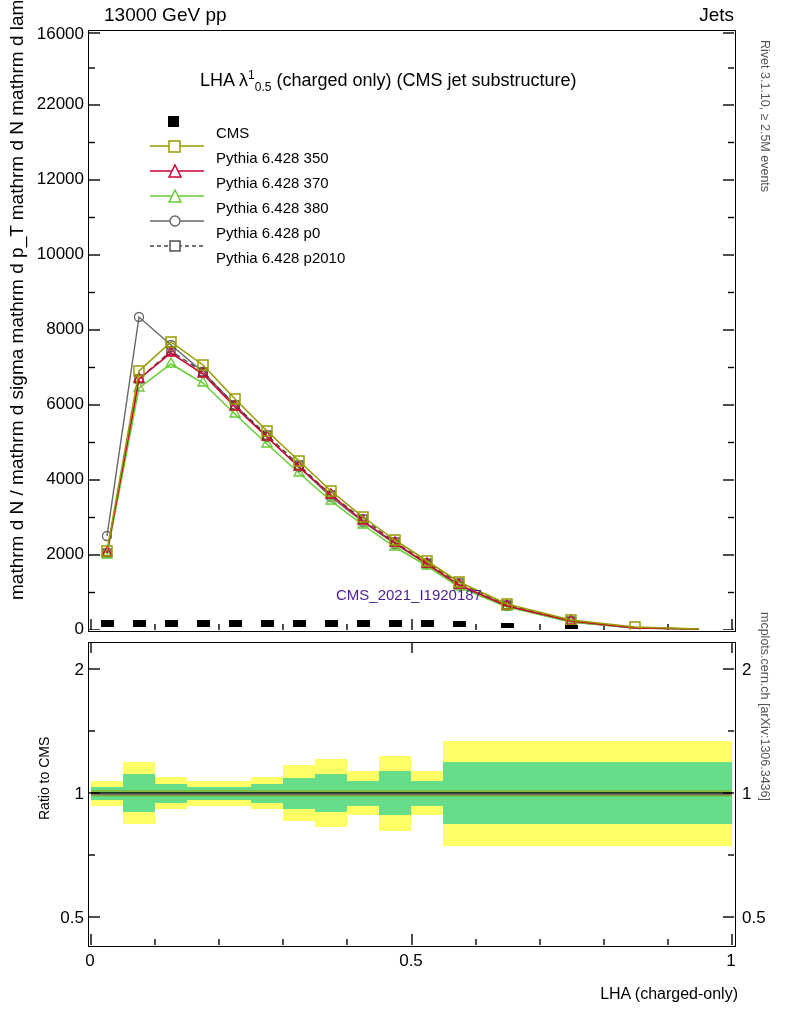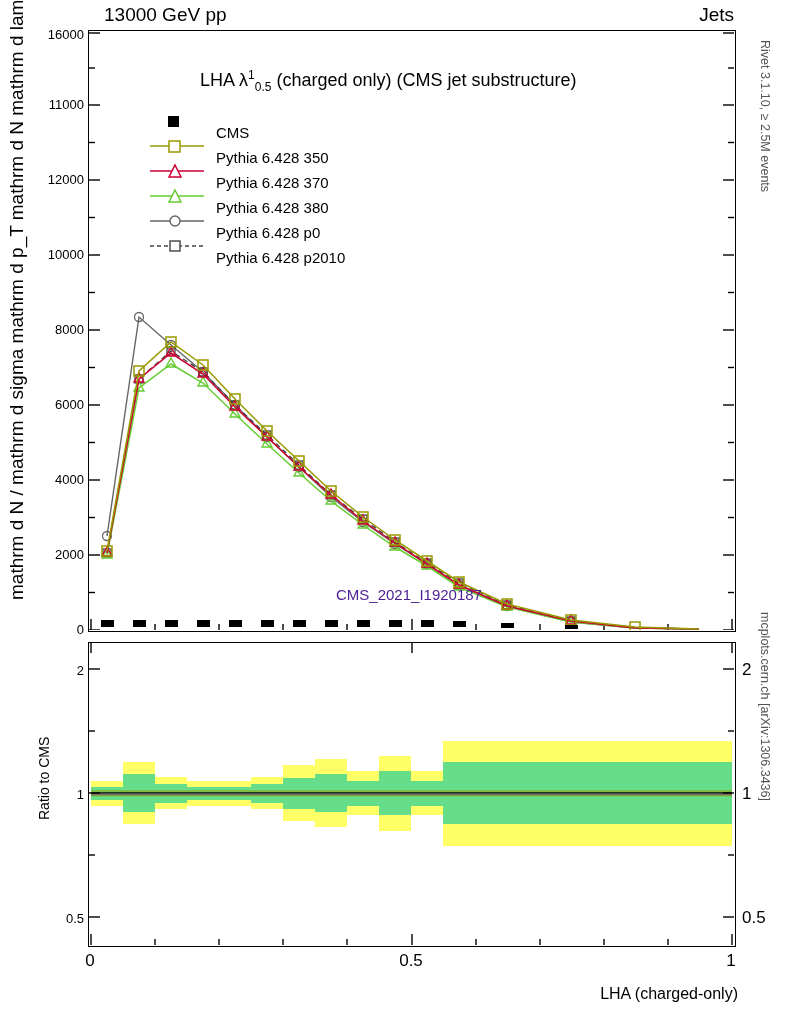--- a/index.html
+++ b/index.html
@@ -63,21 +63,21 @@
     background: #fff;
   }
 
   svg { display: block; }
 
   
   .ytick {
     position: absolute;
     right: 0;
     text-align: right;
-    font-size: 13px;
+    font-size: 17px;
     transform: translateY(-50%);
     white-space: nowrap;
   }
   #main-yticks { left: 0px; top: 30px; width: 84px; height: 602px; }
   #ratio-yticks { left: 0px; top: 642px; width: 84px; height: 305px; }
 
   .ytick-right {
     position: absolute;
     left: 0;
     text-align: left;
@@ -402,21 +402,21 @@
   <div class="abs" id="watermark">CMS_2021_I1920187</div>
 
   <div class="abs" id="main-yticks">
     <div class="ytick" style="top:599px">0</div>
     <div class="ytick" style="top:524px">2000</div>
     <div class="ytick" style="top:449px">4000</div>
     <div class="ytick" style="top:374px">6000</div>
     <div class="ytick" style="top:299px">8000</div>
     <div class="ytick" style="top:224px">10000</div>
     <div class="ytick" style="top:149px">12000</div>
-    <div class="ytick" style="top:74px">11000</div>
+    <div class="ytick" style="top:74px">22000</div>
     <div class="ytick" style="top:4px">16000</div>
   </div>
 
   <div class="abs" id="ratio-panel">
     <svg width="645" height="302" viewBox="0 0 645 302">
 
       <g fill="#ffff66">
         <rect x="2" y="138" width="32" height="25"></rect>
         <rect x="34" y="119" width="32" height="62"></rect>
         <rect x="66" y="134" width="32" height="32"></rect>

